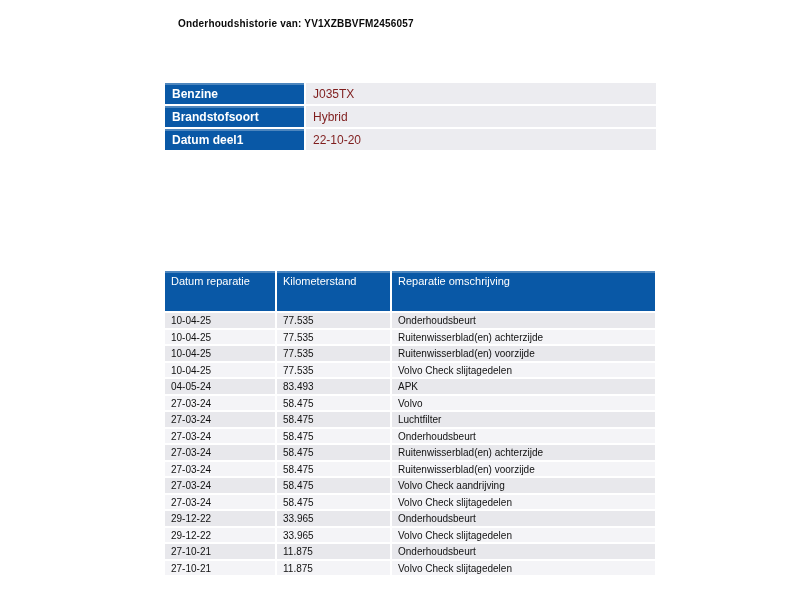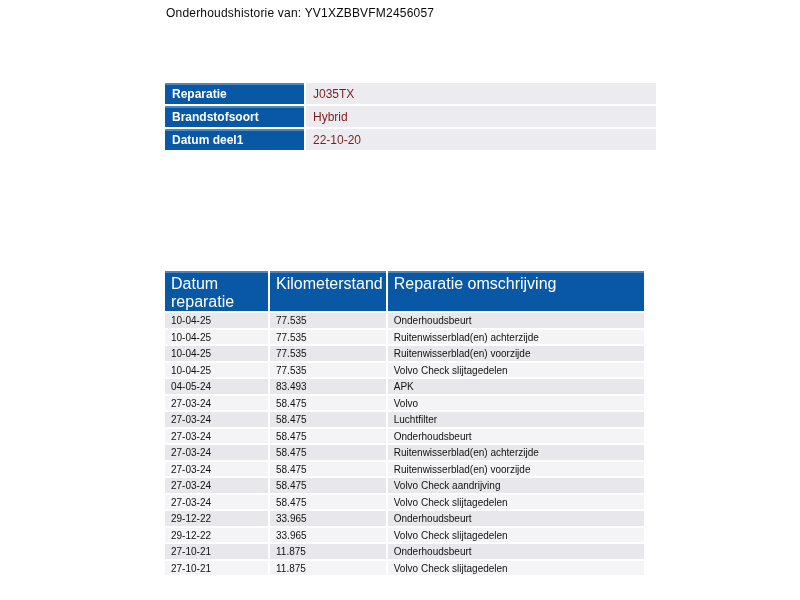--- a/index.html
+++ b/index.html
@@ -14,23 +14,23 @@
   .page {
     position: relative;
     width: 800px;
     height: 600px;
     background: #fff;
   }
   .page-title {
     position: absolute;
     left: 166px;
     top: 6px;
-    margin: 0;
-    font-size: 12px;
-    font-weight: normal;
+    margin: 12px;
+    font-size: 10px;
+    font-weight: bold;
     color: #0a0a0a;
     letter-spacing: 0.2px;
     white-space: nowrap;
   }
   table {
     border-collapse: separate;
     border-spacing: 2px;
     position: absolute;
   }
   
@@ -61,26 +61,26 @@
   }
   
   .repair-table {
     left: 163px;
     top: 269px;
   }
   .repair-table th {
     background: var(--blue, #0958a6);
     box-shadow: inset 0 2px 0 rgba(255,255,255,0.28);
     color: #ffffff;
-    font-size: 16px;
+    font-size: 11px;
     font-weight: normal;
     text-align: left;
     vertical-align: top;
     height: 36px;
-    padding: 4px 3px 0 6px;
+    padding: 4px 10px 0 6px;
   }
   .repair-table th.col-datum { width: 94px; }
   .repair-table th.col-km    { width: 97px; }
   .repair-table th.col-oms   { width: 247px; }
   .repair-table td {
     font-size: 10px;
     color: #111;
     height: 13.5px;
     line-height: 13px;
     vertical-align: middle;
@@ -93,21 +93,21 @@
 </head>
 <body>
 
 <div class="page">
 
   <h1 class="page-title">Onderhoudshistorie van: YV1XZBBVFM2456057</h1>
 
   <table class="info-table">
     <tbody id="info-body">
         <tr>
-          <th class="label">Reparatie</th>
+          <th class="label">Benzine</th>
           <td class="value">J035TX</td>
         </tr>
         <tr>
           <th class="label">Brandstofsoort</th>
           <td class="value">Hybrid</td>
         </tr>
         <tr>
           <th class="label">Datum deel1</th>
           <td class="value">22-10-20</td>
         </tr>

